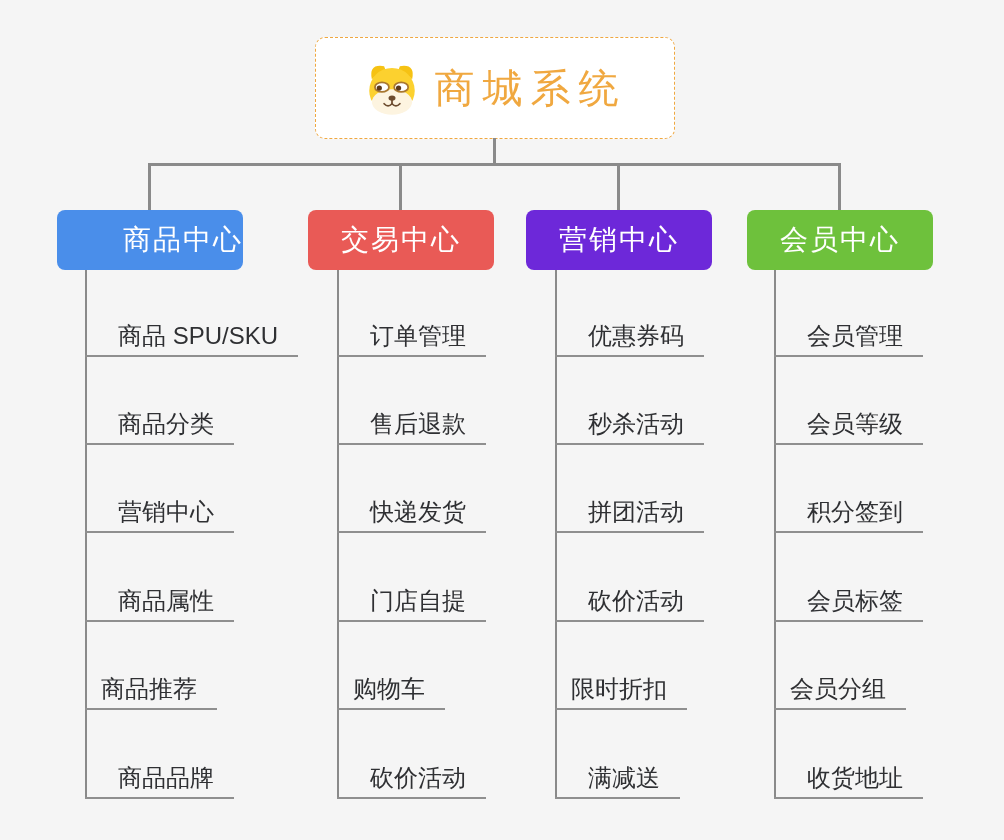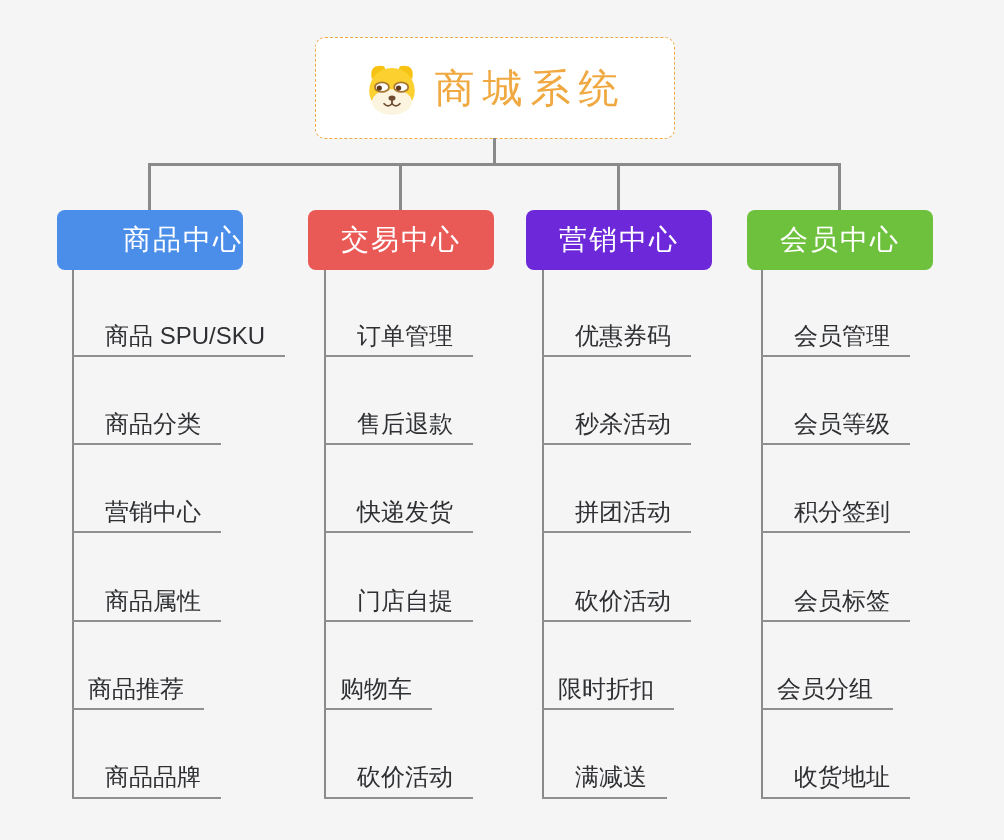--- a/index.html
+++ b/index.html
@@ -39,39 +39,39 @@
     position:absolute;top:210px;width:186px;height:60px;border-radius:8px;
     display:flex;align-items:center;justify-content:center;
     color:#ffffff;font-size:28px;letter-spacing:2px;cursor:pointer;
   }
   .branch-box.b0{left:57px;justify-content:flex-end;}
   .branch-box.b1{left:308px;}
   .branch-box.b2{left:526px;}
   .branch-box.b3{left:747px;}
 
   
-  .column{position:absolute;top:0;width:260px;height:820px;}
+  .column{position:absolute;top:0;width:260px;height:820px;margin-left:13px;}
   .column.c0{left:72px;}
   .column.c1{left:324px;}
   .column.c2{left:542px;}
   .column.c3{left:761px;}
   .trunk{position:absolute;left:0;top:270px;width:2px;height:529px;background:#8a8a8a;}
   .leaf{
     position:absolute;left:0;
     padding:0 20px 5px 33px;
     font-size:24px;line-height:29px;color:#2f3033;
     border-bottom:2px solid #8f8f8f;
     white-space:nowrap;cursor:pointer;
   }
   .leaf.r0{top:321px;}
   .leaf.r1{top:409px;}
   .leaf.r2{top:497px;}
   .leaf.r3{top:586px;}
   .leaf.r4{top:674px;padding-left:16px;}
-  .leaf.r5{top:763px;font-family:Liberation Serif, serif;}
+  .leaf.r5{top:763px;}
 </style>
 </head>
 <body style="background: rgb(245, 245, 245);">
 
 <div class="canvas">
 
   <div class="root-node" style="border-color: rgb(240, 168, 64);">
     <svg class="dog-icon" viewBox="0 0 64 64" aria-hidden="true">
       <path d="M9 22 Q5 4 23 7 L26 15 Q15 15 9 22 Z" fill="#f6c213"></path>
       <path d="M55 22 Q59 4 41 7 L38 15 Q49 15 55 22 Z" fill="#f6c213"></path>

